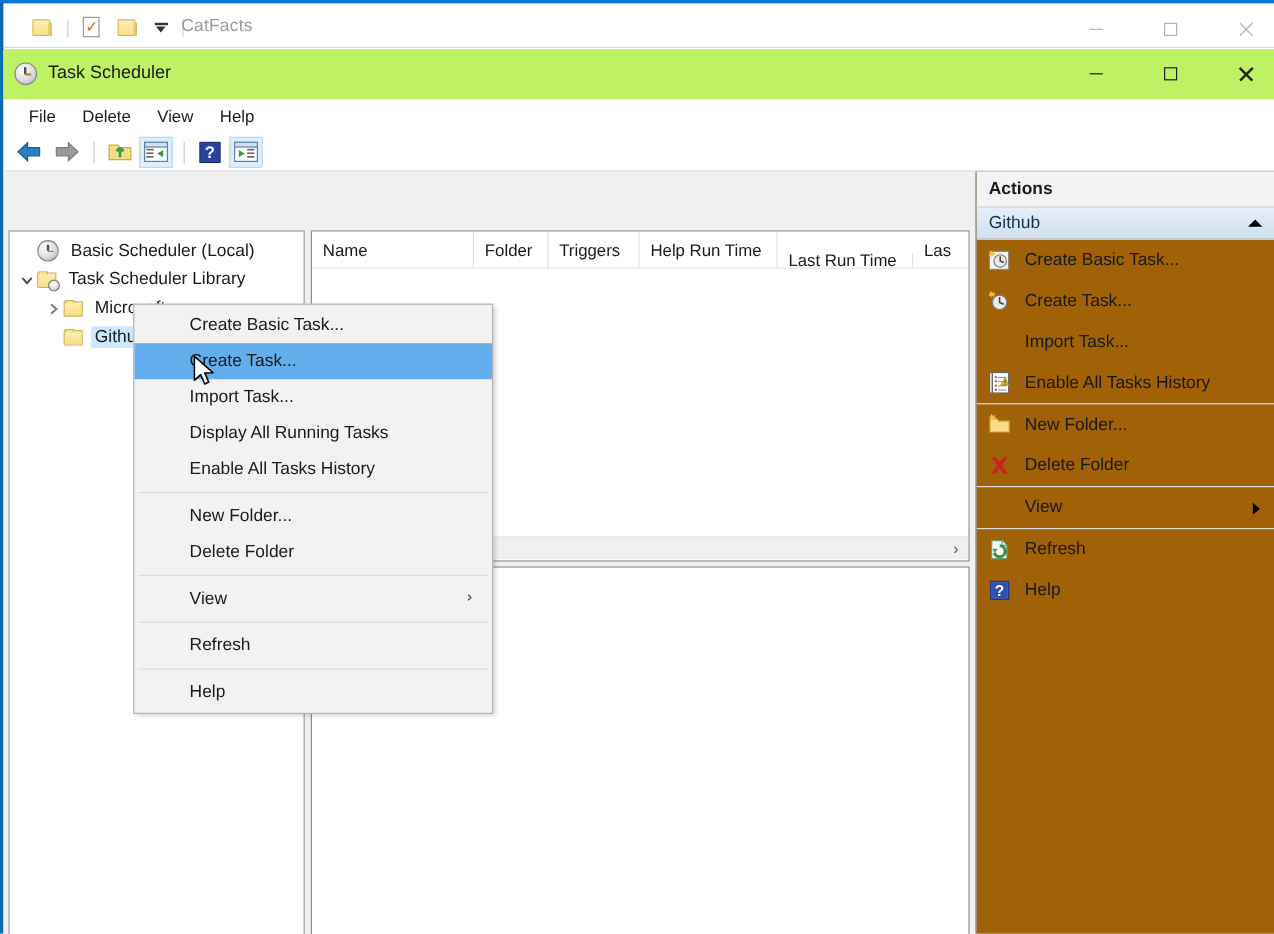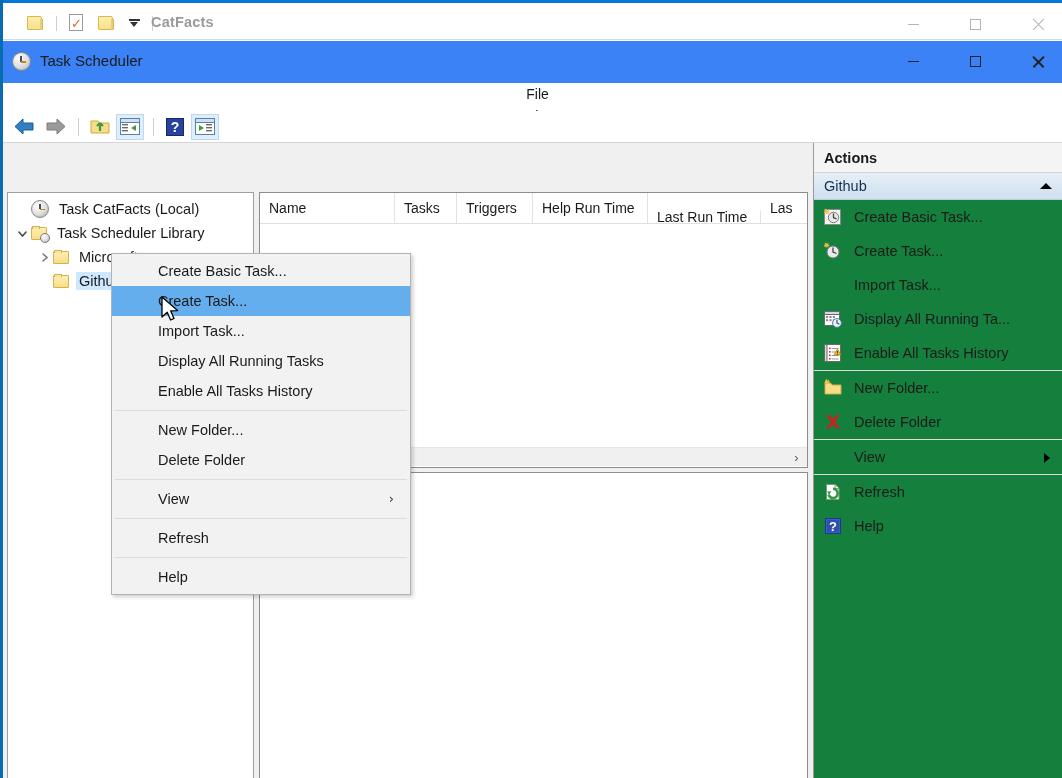--- a/index.html
+++ b/index.html
@@ -95,21 +95,20 @@
     content: ""; position: absolute; left: 2px; top: 6px;
     width: 0; height: 0;
     border-left: 4.5px solid transparent;
     border-right: 4.5px solid transparent;
     border-top: 5px solid #333;
   }
   #outer-title-text {
     position: absolute; left: 148px; top: 11px;
     font-size: 14.5px; color: #9a9a9a;
     letter-spacing: 0.2px;
-    font-weight: bold;
   }
   .outer-winbtn {
     position: absolute; top: 3px;
     width: 46px; height: 36px;
     display: flex; align-items: center; justify-content: center;
     color: #b4b4b4;
   }
   #outer-min { left: 887px; }
   #outer-max { left: 949px; }
   #outer-close { left: 1012px; }
@@ -125,21 +124,21 @@
 
   
   #ts-window {
     position: absolute; left: 3px; top: 41px;
     width: 1059px; height: 737px;
     background: #f0f0f0;
   }
   #ts-titlebar {
     position: absolute; left: 0; top: 0;
     width: 1059px; height: 42px;
-    background: #3b82f6;
+    background: #bef264;
   }
   #ts-icon {
     position: absolute; left: 9px; top: 11px;
     width: 19px; height: 19px;
     border-radius: 50%;
     background: radial-gradient(circle at 35% 30%, #ffffff 0%, #dcdcdc 55%, #a8a8a8 100%);
     border: 1px solid #8a8a8a;
     box-sizing: border-box;
   }
   #ts-icon::before {
@@ -168,21 +167,20 @@
   .ts-winbtn .wb-close::before, .ts-winbtn .wb-close::after { height: 1.5px; background: #222; }
 
   
   #ts-menubar {
     position: absolute; left: 0; top: 42px;
     width: 1059px; height: 28px;
     background: #ffffff;
     display: flex; align-items: center;
     padding-left: 10px;
     box-sizing: border-box;
-    flex-direction: column;
   }
   .menu-item {
     font-size: 14px; color: #1a1a1a;
     padding: 3px 11px;
   }
 
   
   #ts-toolbar {
     position: absolute; left: 0; top: 70px;
     width: 1059px; height: 32px;
@@ -332,21 +330,21 @@
     width: 549px; height: 345px;
     background: #ffffff;
     border: 1px solid #8c8c8c;
     box-sizing: border-box;
   }
 
   
   #actions-pane {
     position: absolute; left: 810px; top: 0px;
     width: 249px; height: 635px;
-    background: #15803d;
+    background: #a16207;
     border-left: 1px solid #9a9a9a;
     box-sizing: border-box;
   }
   #actions-header {
     height: 29px;
     background: #f4f4f4;
     border-bottom: 1px solid #d7d7d7;
     display: flex; align-items: center;
     padding-left: 10px;
     font-size: 14.5px; font-weight: bold; color: #1a1a1a;
@@ -526,21 +524,21 @@
       </div>
     </div>
 
     <div id="ts-body">
 
       <div id="tree-pane">
         <div id="tree-pane-inner">
           <div class="tree-row" style="padding-left:6px;">
             <div class="tree-chev"></div>
             <div class="clock-ico"></div>
-            <span class="tree-label">Task CatFacts (Local)</span>
+            <span class="tree-label">Basic Scheduler (Local)</span>
           </div>
 
           <div class="tree-row" style="padding-left:6px;">
             <div class="tree-chev">
               <svg width="11" height="11" viewBox="0 0 11 11">
                   <path d="M2 4 L5.5 8 L9 4" stroke="#4a4a4a" stroke-width="1.6" fill="none" stroke-linecap="round"></path>
                 </svg>
             </div>
             <div class="folder-ico lib-ico">
               <span class="lib-badge"></span>
@@ -563,21 +561,21 @@
             <div class="folder-ico"></div>
             <span class="tree-label">Github</span>
           </div>
         </div>
       </div>
 
       <div id="center-pane">
         <div id="list-frame">
           <div id="list-header">
             <div class="col" style="width:135px;">Name</div>
-            <div class="col" style="width:62px;">Tasks</div>
+            <div class="col" style="width:62px;">Folder</div>
             <div class="col" style="width:76px;">Triggers</div>
             <div class="col" style="width:115px;">Help Run Time</div>
             <div class="col" style="width:113px;margin-top:18px;">Last Run Time</div>
             <div class="col" style="width:34px;border-right:none;">Las</div>
           </div>
           <div id="list-body"></div>
           <div id="hscroll">
             <div id="hscroll-thumb"></div>
             <div id="hscroll-right">›</div>
           </div>
@@ -613,39 +611,20 @@
             </svg>
           </span>
           <span>Create Task...</span>
         </div>
 
         <div class="action-row">
           <span class="action-ico blank"></span>
           <span>Import Task...</span>
         </div>
 
-        <div class="action-row">
-          <span class="action-ico">
-            <svg width="20" height="20" viewBox="0 0 20 20">
-              <rect x="1.5" y="2.5" width="15" height="14" fill="#ffffff" stroke="#6a6a6a"></rect>
-              <rect x="1.5" y="2.5" width="15" height="3" fill="#cfd8e8" stroke="#6a6a6a"></rect>
-              <g fill="#8a8a8a">
-                <rect x="3" y="7" width="2.2" height="2"></rect>
-                  <rect x="6.4" y="7" width="2.2" height="2"></rect>
-                  <rect x="9.8" y="7" width="2.2" height="2"></rect>
-                <rect x="3" y="10.2" width="2.2" height="2"></rect>
-                  <rect x="6.4" y="10.2" width="2.2" height="2"></rect>
-                  <rect x="9.8" y="10.2" width="2.2" height="2"></rect>
-              </g>
-              <circle cx="14" cy="14" r="4.4" fill="#e9eef5" stroke="#4f7ca8"></circle>
-              <path d="M14 11 L14 14 L16.4 15.2" stroke="#33556e" stroke-width="1.2" fill="none"></path>
-            </svg>
-          </span>
-          <span>Display All Running Ta...</span>
-        </div>
 
         <div class="action-row">
           <span class="action-ico">
             <svg width="20" height="20" viewBox="0 0 20 20">
               <rect x="3.5" y="1.5" width="14" height="17" fill="#ffffff" stroke="#6a6a6a"></rect>
               <rect x="1.5" y="1.5" width="2.5" height="17" fill="#d9d9d9" stroke="#6a6a6a"></rect>
               <g fill="#c93232">
                 <rect x="6" y="4.5" width="1.6" height="1.6"></rect>
                   <rect x="6" y="8" width="1.6" height="1.6"></rect>
                 <rect x="6" y="11.5" width="1.6" height="1.6"></rect>

